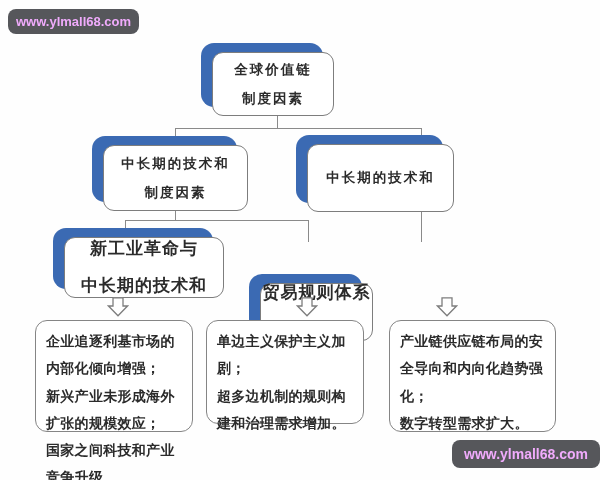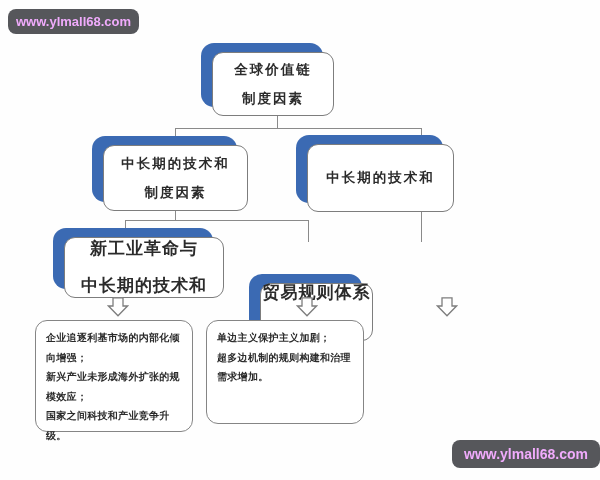--- a/index.html
+++ b/index.html
@@ -30,21 +30,21 @@
     font-weight:bold;text-align:center;
   }
   .node .nline{line-height:2.15;letter-spacing:2px;font-size:13.5px;}
   .node.small .nline{font-size:17px;letter-spacing:1px;}
   
   .arrow{position:absolute;z-index:2;}
   
   .detail{
     position:absolute;z-index:2;box-sizing:border-box;background:#ffffff;
     border:1.4px solid #858585;border-radius:12px;
-    padding:7px 10px 6px 10px;font-weight:bold;font-size:10px;
+    padding:7px 10px 6px 10px;font-weight:bold;font-size:14px;
     letter-spacing:0.3px;line-height:1.95;text-align:left;
   }
 </style>
 </head>
 <body>
 
 <div id="stage">
 
   <div class="banner" id="banner-tl">
     <span>www.ylmall68.com</span>
@@ -111,14 +111,18 @@
 
   <div class="detail" style="left:35px;top:320px;width:158px;height:112px;">
     <div>企业追逐利基市场的内部化倾向增强；</div>
     <div>新兴产业未形成海外扩张的规模效应；</div>
     <div>国家之间科技和产业竞争升级。</div>
   </div>
   <div class="detail" style="left:206px;top:320px;width:158px;height:104px;">
     <div>单边主义保护主义加剧；</div>
     <div>超多边机制的规则构建和治理需求增加。</div>
   </div>
+  <div class="detail" style="left:389px;top:320px;width:167px;height:112px;">
+    <div>产业链供应链布局的安全导向和内向化趋势强化；</div>
+    <div>数字转型需求扩大。</div>
+  </div>
 
 </div>
 
 </body></html>

